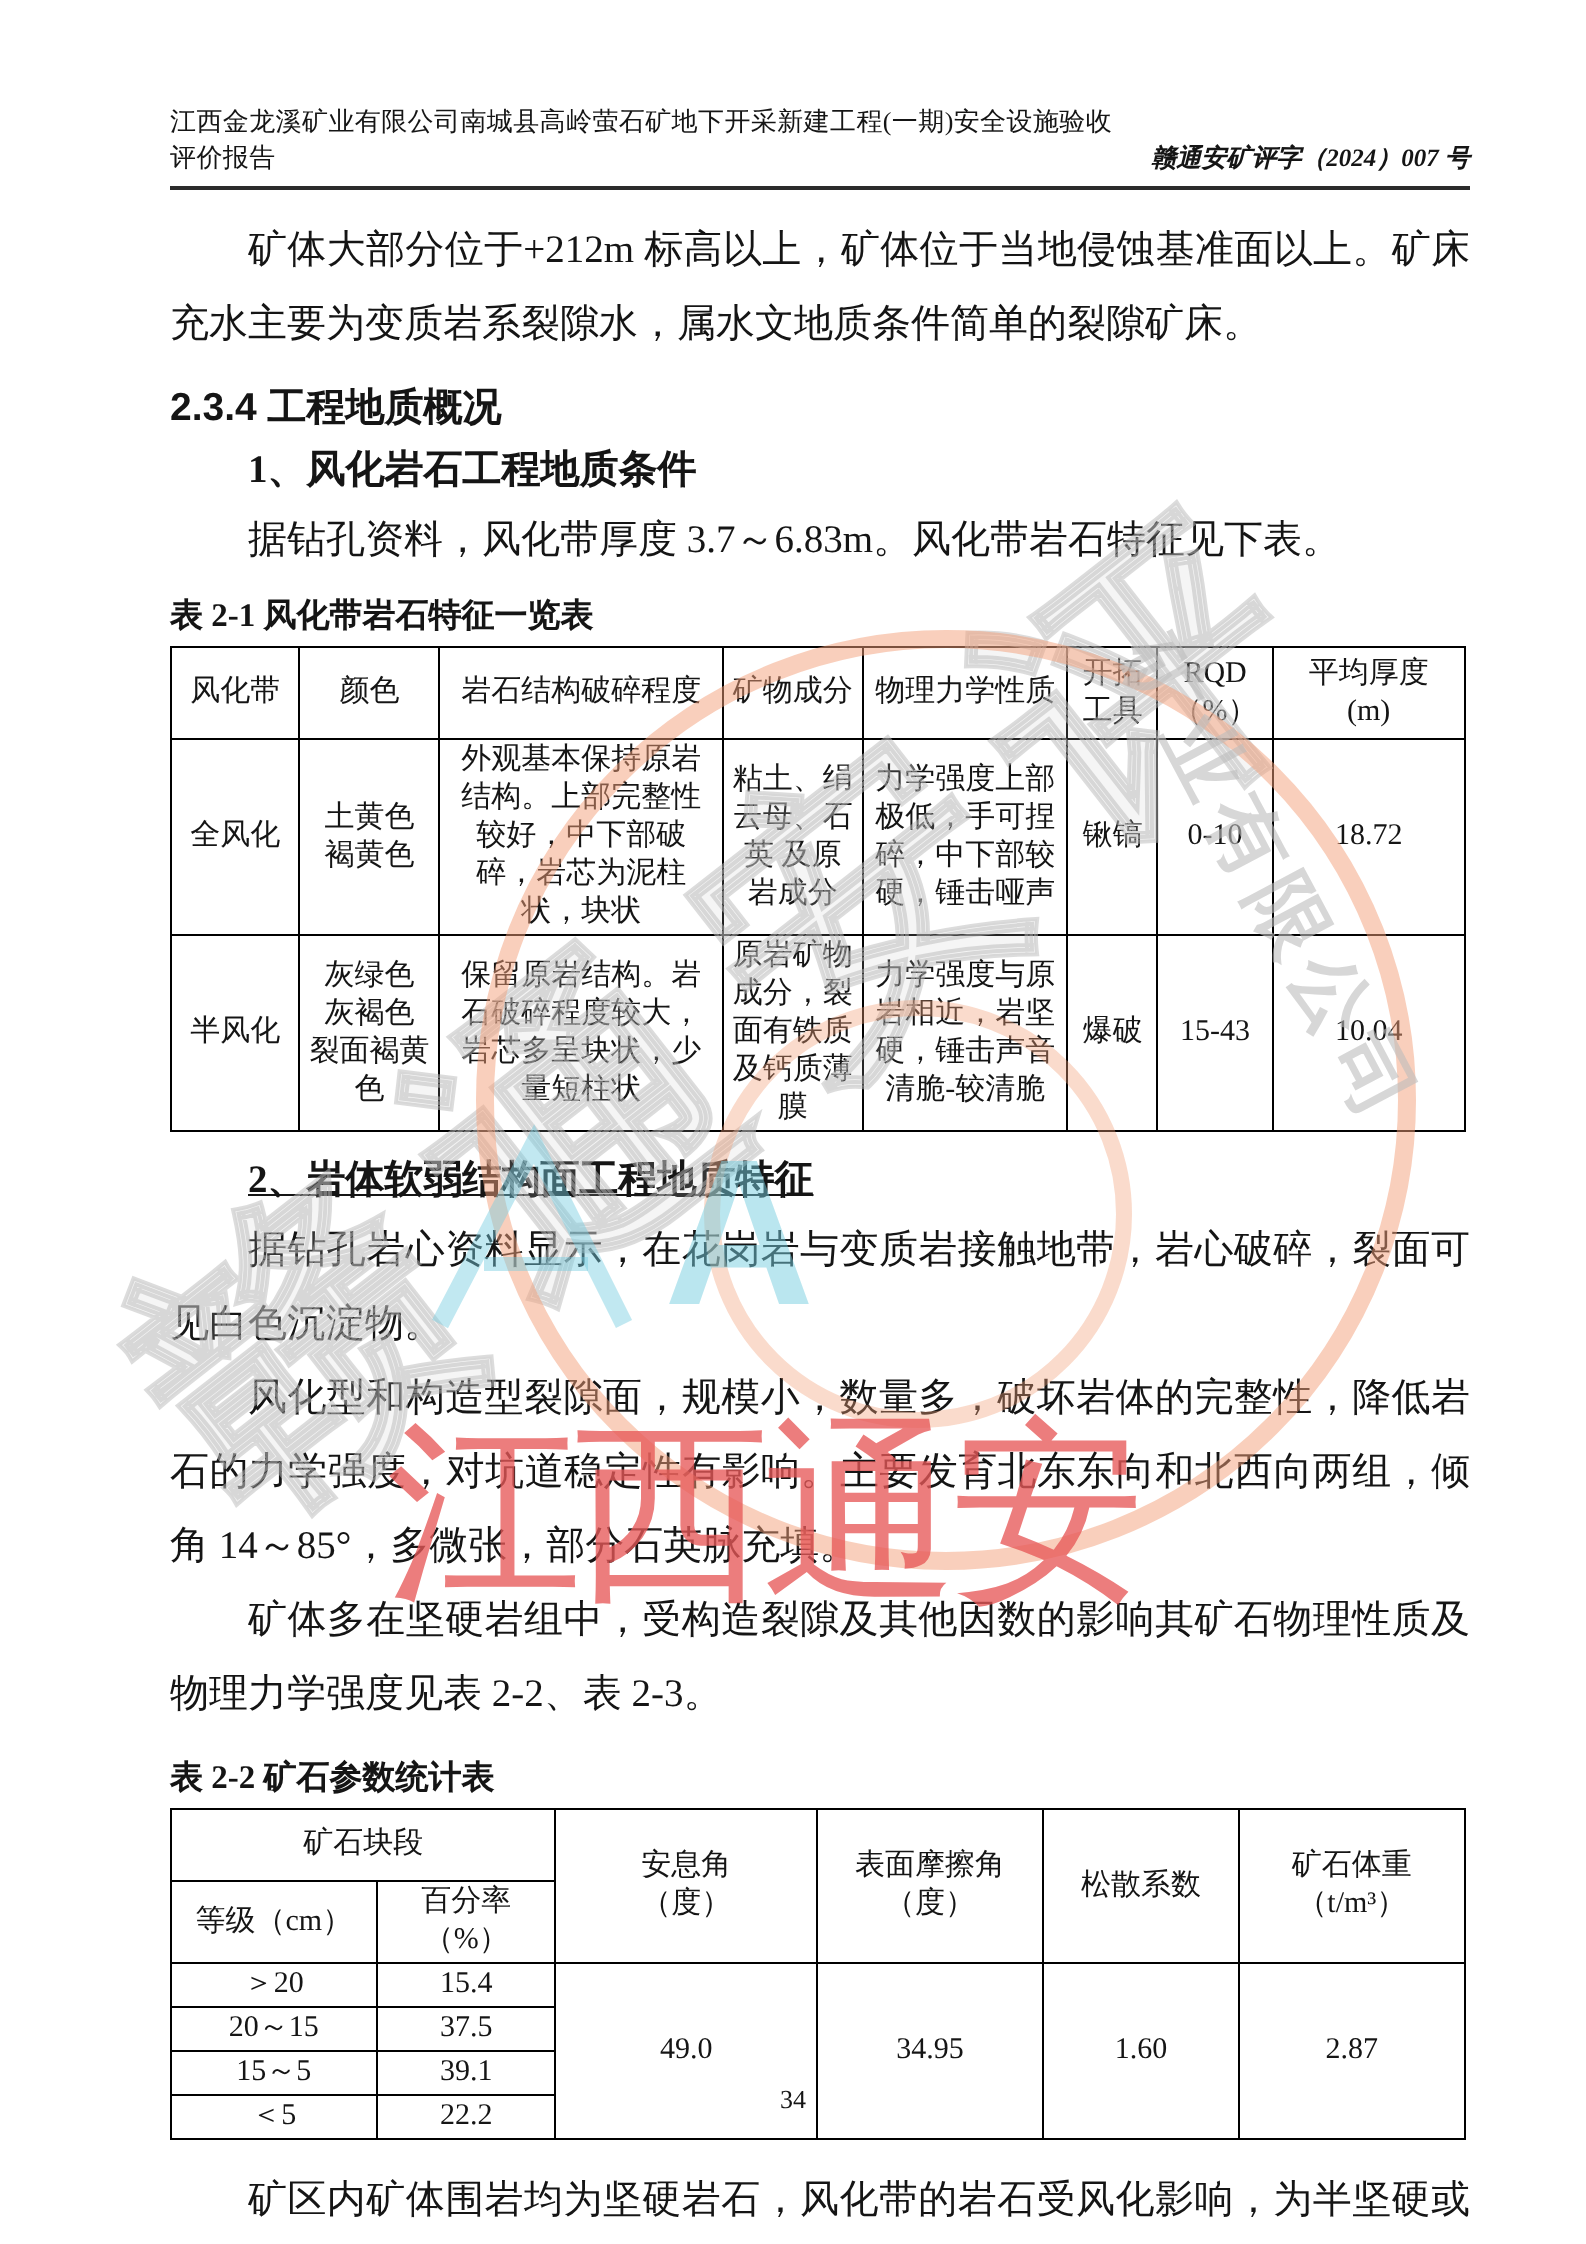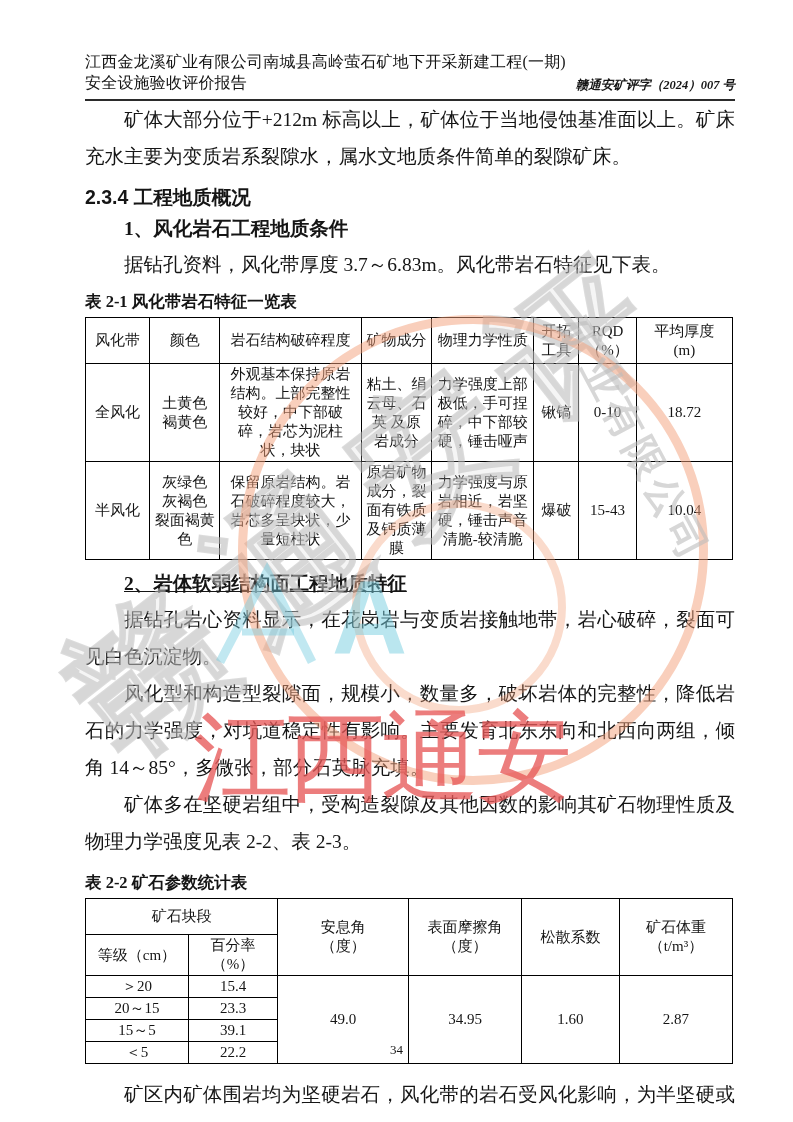--- a/index.html
+++ b/index.html
@@ -2,21 +2,21 @@
 <html><head>
 <meta charset="utf-8">
 <style>
   html,body{margin:0;padding:0;background:#ffffff;}
   .page{position:relative;width:793px;height:1122px;background:#ffffff;overflow:hidden;
         font-family:"Liberation Serif","DejaVu Serif",serif;color:#151515;}
   .content{position:absolute;left:85px;top:52px;width:650px;z-index:1;}
 
   .doc-header{display:flex;justify-content:space-between;align-items:flex-end;
               border-bottom:2px solid #2b2b2b;padding-bottom:5px;}
-  .doc-header .left{font-size:16px;letter-spacing:0.2px;}
+  .doc-header .left{font-size:13px;letter-spacing:0.2px;}
   .doc-header .right{font-size:12.5px;font-weight:bold;white-space:nowrap;margin-left:8px;font-style:italic;}
 
   p.body{font-size:19.5px;line-height:37px;margin:0;text-indent:2em;text-align:justify;}
   .h-section{font-size:19.5px;font-weight:bold;margin:9px 0 4px 0;
              font-family:"Liberation Sans","DejaVu Sans",sans-serif;}
   .h-sub{font-size:19.5px;font-weight:bold;margin:4px 0;text-indent:2em;}
   .tbl-title{font-size:16.5px;font-weight:bold;text-align:left;margin:8px 0 4px 0;}
 
   table{border-collapse:collapse;width:648px;table-layout:fixed;padding-left:11px;}
   td,th{border:1px solid #000;font-size:15px;line-height:19px;text-align:center;
@@ -59,21 +59,21 @@
 
 <div class="page">
 
   <div class="content">
 
     <div class="doc-header">
       <span class="left">江西金龙溪矿业有限公司南城县高岭萤石矿地下开采新建工程(一期)安全设施验收评价报告</span>
       <span class="right">赣通安矿评字（2024）007 号</span>
     </div>
 
-    <p class="body" style="margin-top:0;">矿体大部分位于+212m 标高以上，矿体位于当地侵蚀基准面以上。矿床充水主要为变质岩系裂隙水，属水文地质条件简单的裂隙矿床。</p>
+    <p class="body" style="margin-top:12px;">矿体大部分位于+212m 标高以上，矿体位于当地侵蚀基准面以上。矿床充水主要为变质岩系裂隙水，属水文地质条件简单的裂隙矿床。</p>
 
     <div class="h-section">2.3.4 工程地质概况</div>
 
     <div class="h-sub">1、风化岩石工程地质条件</div>
 
     <p class="body">据钻孔资料，风化带厚度 3.7～6.83m。风化带岩石特征见下表。</p>
 
     <div class="tbl-title">表 2-1 风化带岩石特征一览表</div>
 
     <table class="t1">
@@ -162,21 +162,21 @@
       <tr class="dr">
         <td>＞20</td>
         <td>15.4</td>
         <td rowspan="4">49.0</td>
         <td rowspan="4">34.95</td>
         <td rowspan="4">1.60</td>
         <td rowspan="4">2.87</td>
       </tr>
       <tr class="dr">
         <td>20～15</td>
-        <td>23.3</td>
+        <td>37.5</td>
       </tr>
       <tr class="dr">
         <td>15～5</td>
         <td>39.1</td>
       </tr>
       <tr class="dr">
         <td>＜5</td>
         <td>22.2</td>
       </tr>
     </tbody>

